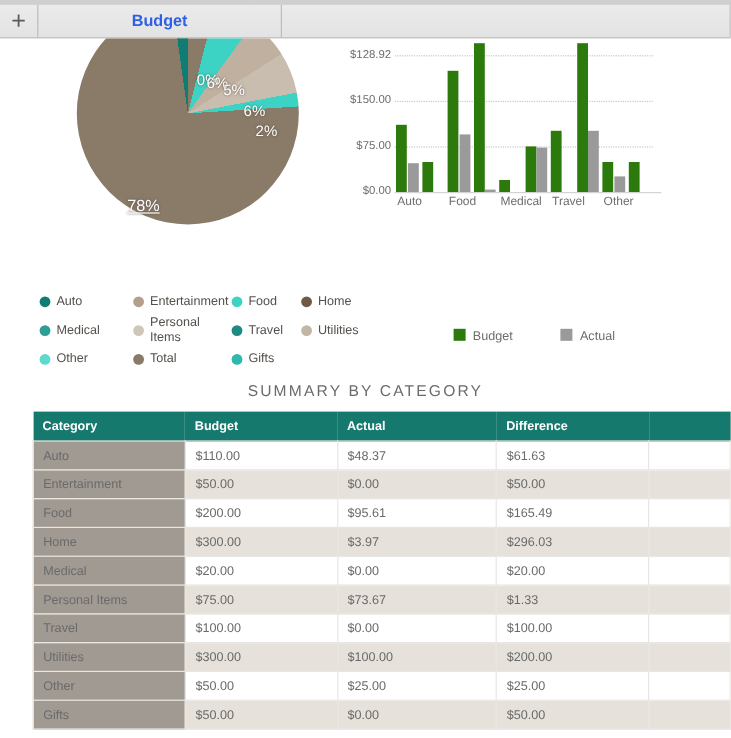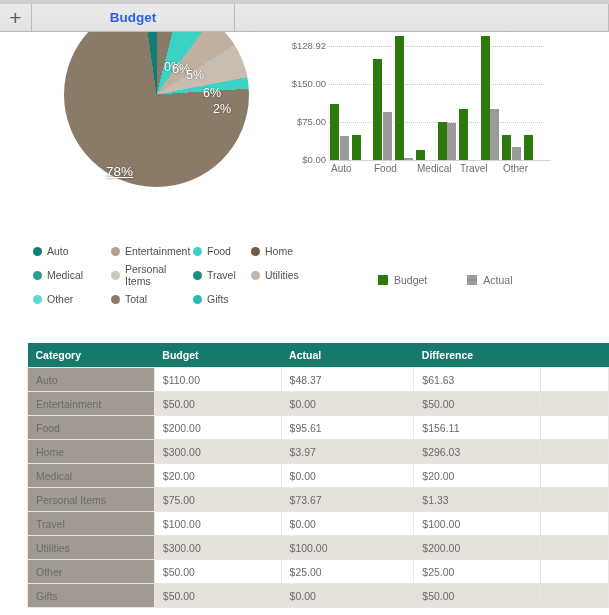--- a/index.html
+++ b/index.html
@@ -228,20 +228,21 @@
           <div class="xlab" style="left: 225px;">Other</div>
         </div>
     </div>
 
     <div class="bar-legend" id="barLegend">
         <div><span class="sq" style="background: rgb(43, 122, 11);"></span><span>Budget</span></div>
         <div><span class="sq" style="background: rgb(154, 154, 154);"></span><span>Actual</span></div>
       </div>
   </div>
 
+  <div class="summary-title">SUMMARY BY CATEGORY</div>
 
   <table class="summary">
     <thead>
       <tr>
         <th class="c1">Category</th>
         <th class="c2">Budget</th>
         <th class="c3">Actual</th>
         <th class="c4">Difference</th>
         <th class="c5"></th>
       </tr>
@@ -258,21 +259,21 @@
           <td class="cat"><span>Entertainment</span></td>
           <td class="num">$50.00</td>
           <td class="num">$0.00</td>
           <td class="num">$50.00</td>
           <td class="pad"></td>
         </tr>
         <tr>
           <td class="cat"><span>Food</span></td>
           <td class="num">$200.00</td>
           <td class="num">$95.61</td>
-          <td class="num">$156.11</td>
+          <td class="num">$165.49</td>
           <td class="pad"></td>
         </tr>
         <tr class="alt">
           <td class="cat"><span>Home</span></td>
           <td class="num">$300.00</td>
           <td class="num">$3.97</td>
           <td class="num">$296.03</td>
           <td class="pad"></td>
         </tr>
         <tr>

